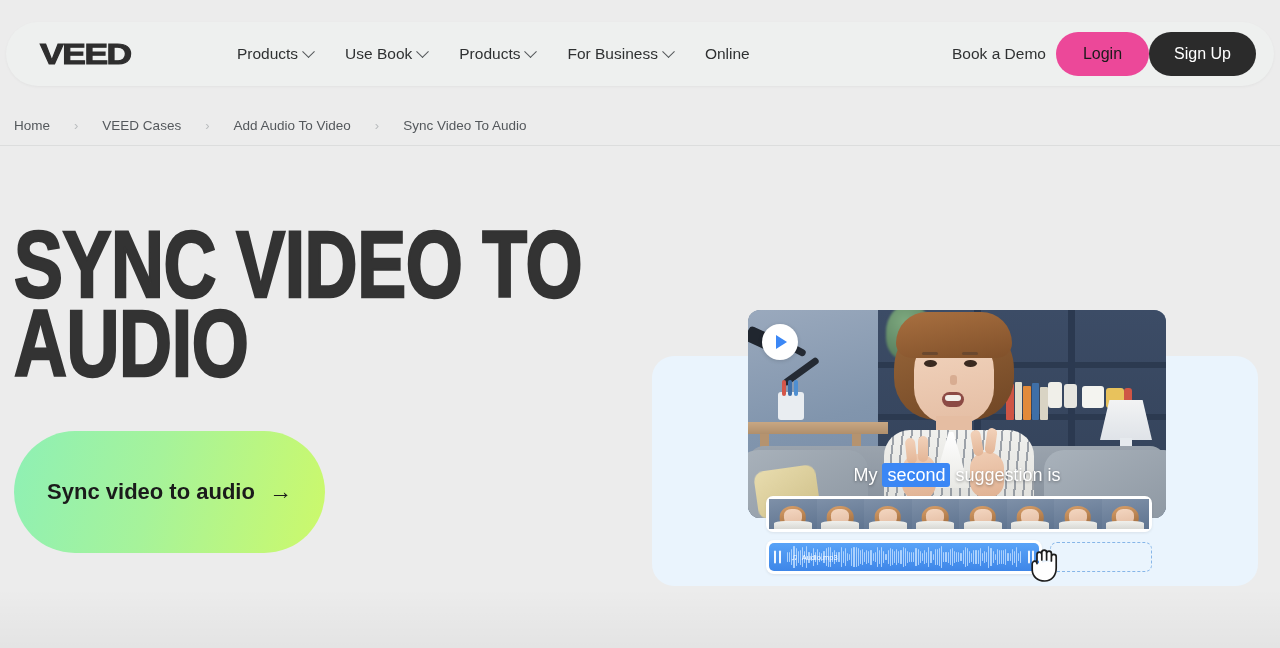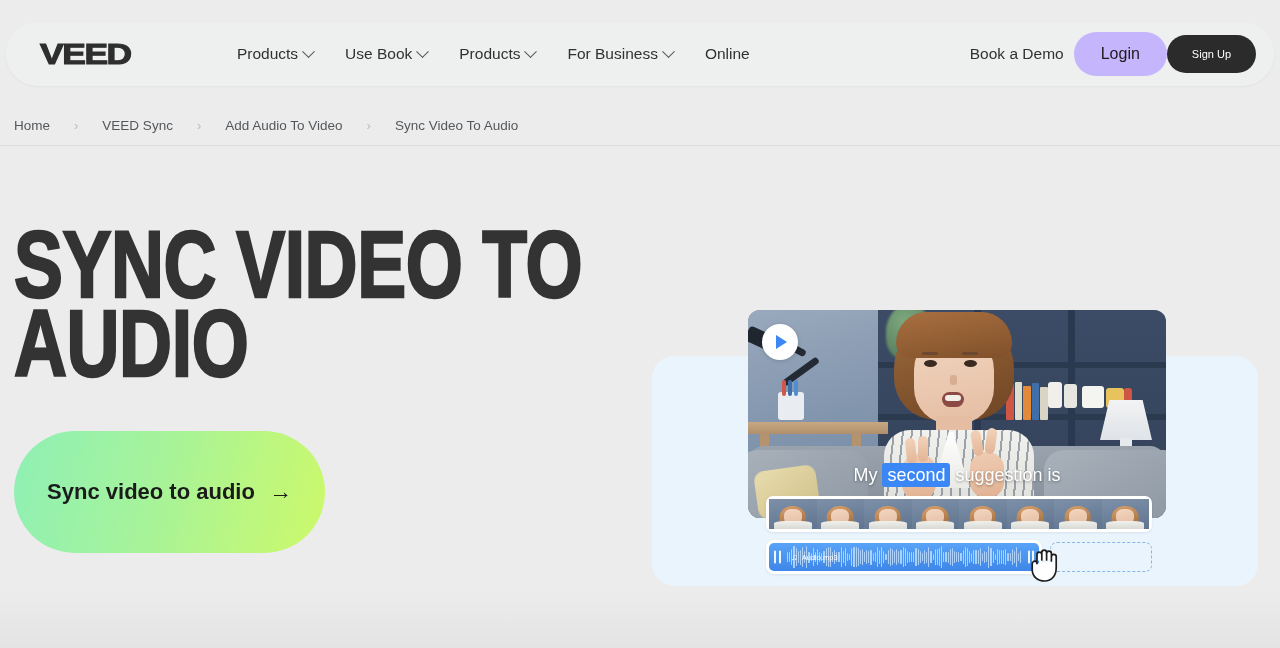--- a/index.html
+++ b/index.html
@@ -86,35 +86,35 @@
 
   .book-demo {
     font-size: 15.5px;
     color: #2f3132;
     cursor: pointer;
     padding-right: 10px;
     white-space: nowrap;
   }
 
   .btn-login {
-    background: #c4b5fd;
+    background: #ec4899;
     color: #1b1b1b;
     font-size: 16px;
     font-weight: 500;
     border: none;
     border-radius: 26px;
     padding: 13px 27px;
     cursor: pointer;
     font-family: inherit;
   }
 
   .btn-signup {
     background: #2b2b2b;
     color: #ffffff;
-    font-size: 11px;
+    font-size: 16px;
     font-weight: 500;
     border: none;
     border-radius: 26px;
     padding: 13px 25px;
     cursor: pointer;
     font-family: inherit;
   }
 
   
   .crumb-bar {
@@ -578,21 +578,21 @@
   <div class="nav-right">
     <div class="book-demo">Book a Demo</div>
     <button class="btn-login">Login</button>
     <button class="btn-signup">Sign Up</button>
   </div>
 </nav>
 
 <div class="crumb-bar">
   <span class="crumb">Home</span>
   <span class="crumb-sep">›</span>
-  <span class="crumb">VEED Sync</span>
+  <span class="crumb">VEED Cases</span>
   <span class="crumb-sep">›</span>
   <span class="crumb">Add Audio To Video</span>
   <span class="crumb-sep">›</span>
   <span class="crumb">Sync Video To Audio</span>
 </div>
 
 <div class="hero-left">
   <h1 class="headline">
     <span>Sync Video To</span><br>
     <span>Audio</span>

